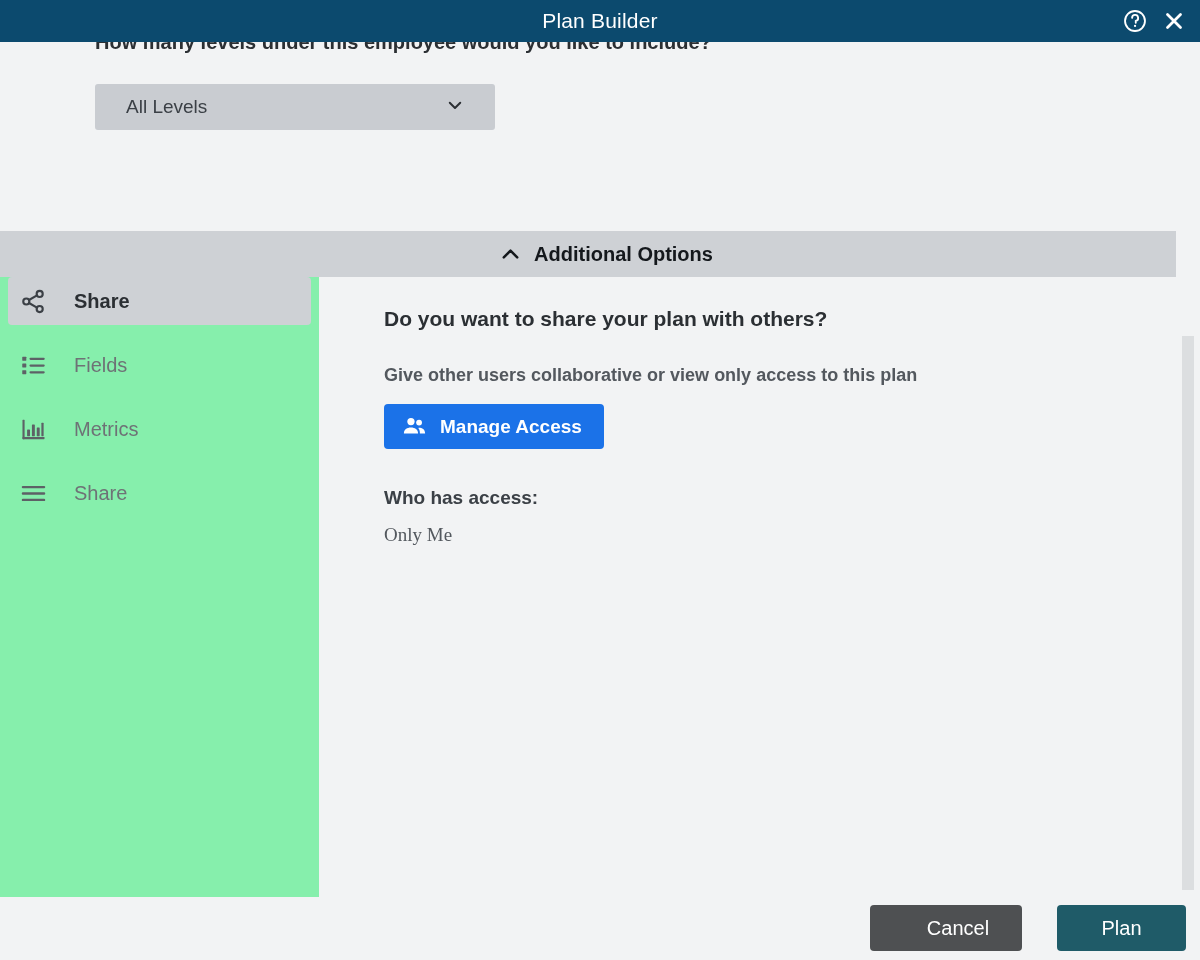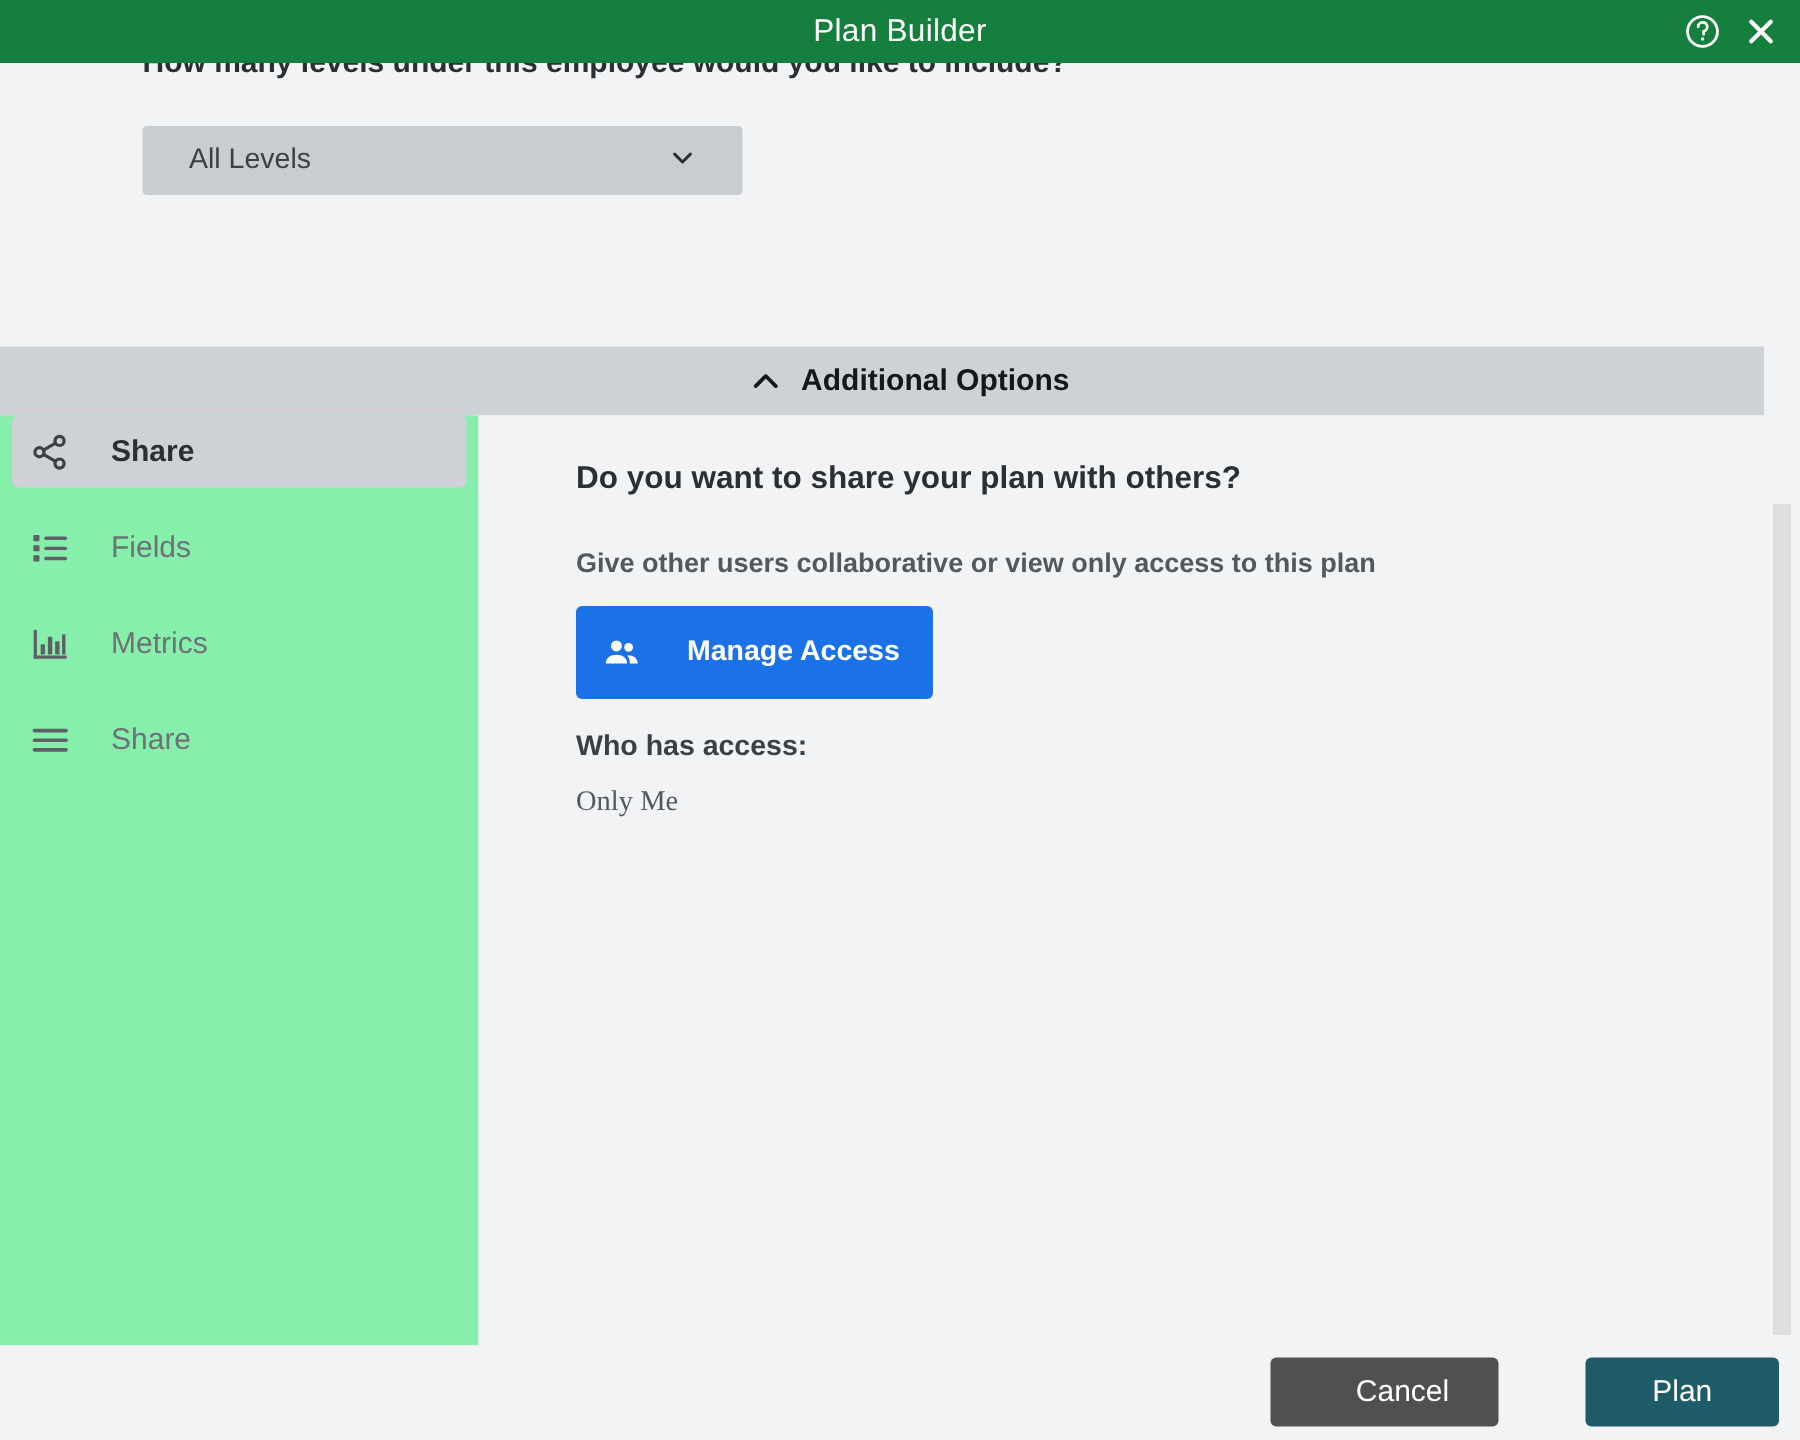--- a/index.html
+++ b/index.html
@@ -15,21 +15,21 @@
     background: #f2f3f4;
     position: relative;
   }
 
   
   .titlebar {
     position: absolute;
     top: 0; left: 0;
     width: 1200px;
     height: 42px;
-    background: #15803d;
+    background: #0c4a6e;
     display: flex;
     align-items: center;
     justify-content: center;
     z-index: 50;
   }
   .titlebar-title {
     color: #ffffff;
     font-size: 21px;
     font-weight: 400;
     letter-spacing: .2px;
@@ -172,28 +172,28 @@
   .main-sub {
     position: absolute;
     left: 65px; top: 88px;
     font-size: 18px;
     font-weight: bold;
     color: #53585e;
   }
   .manage-btn {
     position: absolute;
     left: 65px; top: 127px;
-    height: 62px;
+    height: 45px;
     background: #1b72e8;
     border: none;
     border-radius: 4px;
     color: #ffffff;
     display: flex;
     align-items: center;
-    gap: 31px;
+    gap: 13px;
     padding: 0 22px 0 18px;
     cursor: pointer;
   }
   .manage-btn-label {
     font-size: 19px;
     font-weight: bold;
     color: #ffffff;
   }
   .access-title {
     position: absolute;
@@ -238,21 +238,21 @@
     border-radius: 4px;
     font-size: 20px;
     color: #ffffff;
     cursor: pointer;
     font-family: "Liberation Sans", sans-serif;
     display: flex;
     align-items: center;
     justify-content: center;
   }
   .btn-cancel {
-    left: 847px;
+    left: 870px;
     width: 152px;
     background: #4e5052;
     padding-left: 24px;
   }
   .btn-plan {
     left: 1057px;
     width: 129px;
     background: #1f5b68;
   }
 </style>

